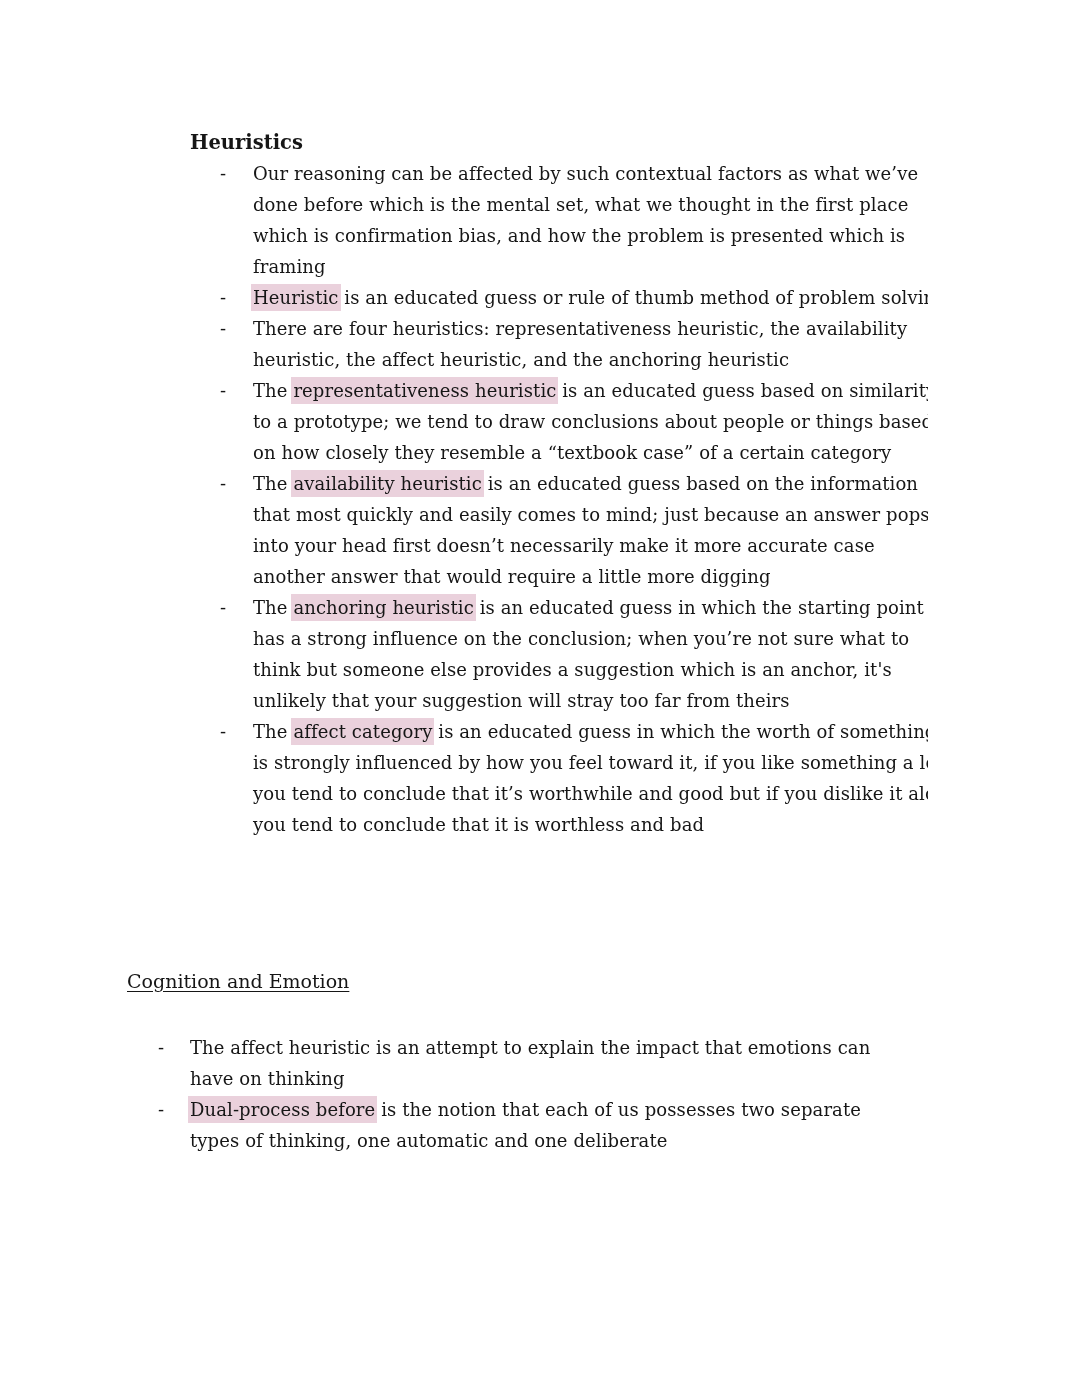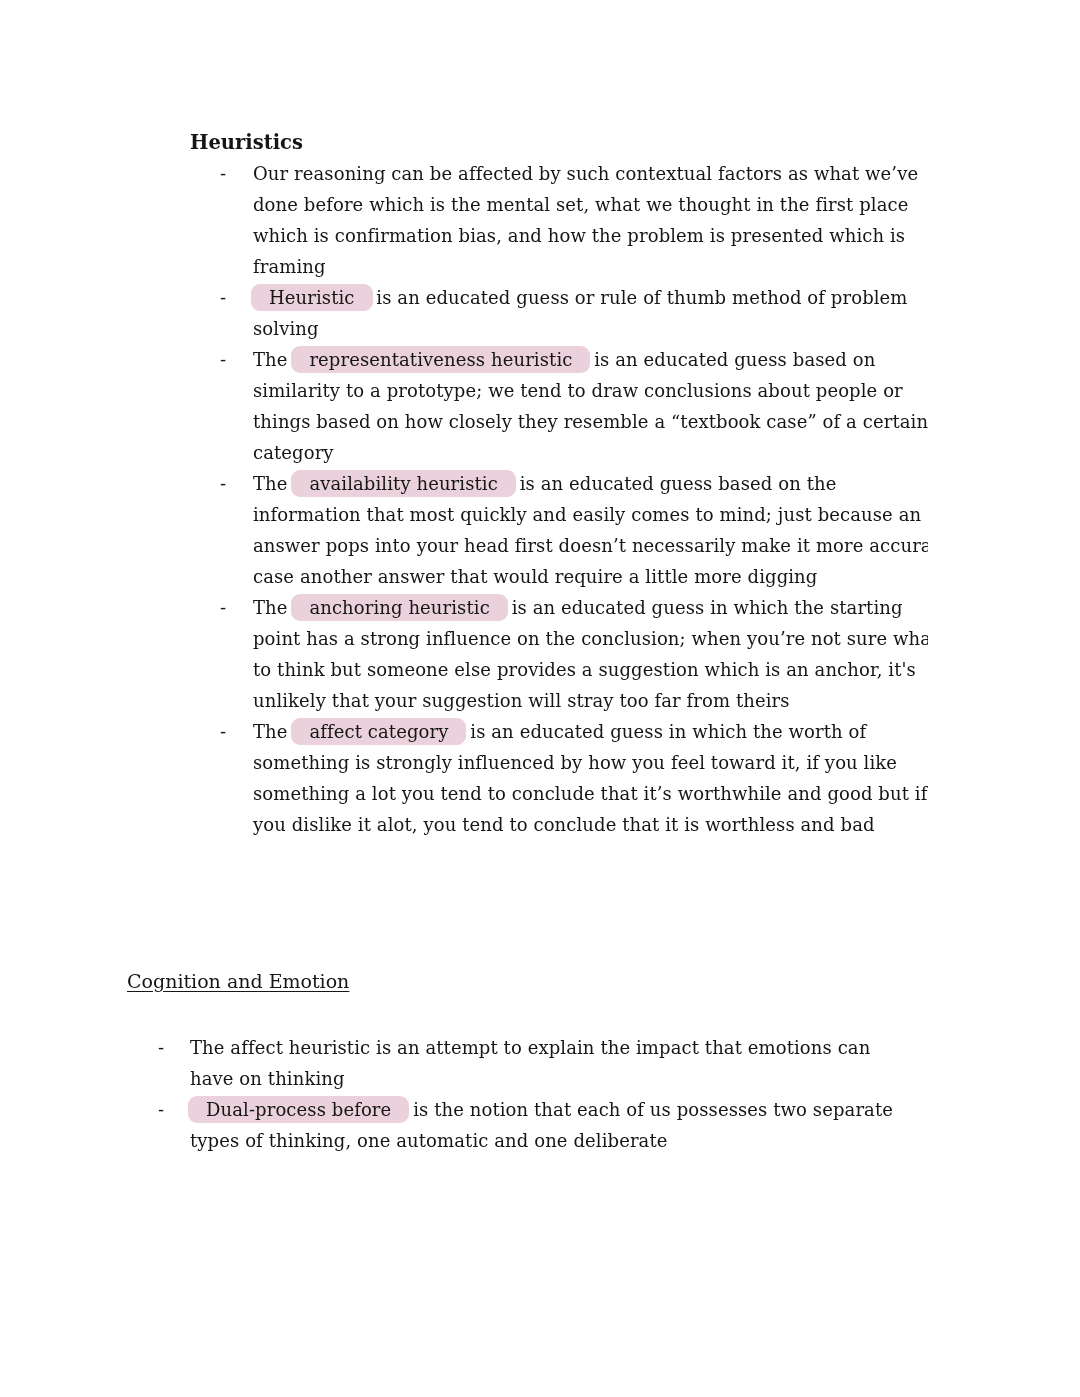--- a/index.html
+++ b/index.html
@@ -56,35 +56,35 @@
     width: 722px;
   }
   .sec-cognition ul.bullets li::before {
     content: "-";
     position: absolute;
     left: 31px;
     top: 0;
   }
   .hl {
     background-color: var(--hl, #ead1dc);
-    padding: 3px 18px;
+    padding: 3px 2px;
     margin: 0 -2px;
-    border-radius: 9px;
   }
 </style>
 </head>
 <body>
 
 <div class="page" style="color: rgb(22, 22, 22); background: rgb(255, 255, 255);">
 
   <section class="sec sec-heuristics">
     <h2>Heuristics</h2>
     <ul class="bullets">
       <li><span>Our reasoning can be affected by such contextual factors as what we’ve done before which is the mental set, what we thought in the first place which is confirmation bias, and how the problem is presented which is framing</span></li>
       <li><span class="hl">Heuristic</span><span> is an educated guess or rule of thumb method of problem solving</span></li>
+      <li><span>There are four heuristics: representativeness heuristic, the availability heuristic, the affect heuristic, and the anchoring heuristic</span></li>
       <li><span>The </span><span class="hl">representativeness heuristic</span><span> is an educated guess based on similarity to a prototype; we tend to draw conclusions about people or things based on how closely they resemble a “textbook case” of a certain category</span></li>
       <li><span>The </span><span class="hl">availability heuristic</span><span> is an educated guess based on the information that most quickly and easily comes to mind; just because an answer pops into your head first doesn’t necessarily make it more accurate case another answer that would require a little more digging</span></li>
       <li><span>The </span><span class="hl">anchoring heuristic</span><span> is an educated guess in which the starting point has a strong influence on the conclusion; when you’re not sure what to think but someone else provides a suggestion which is an anchor, it's unlikely that your suggestion will stray too far from theirs</span></li>
       <li><span>The </span><span class="hl">affect category</span><span> is an educated guess in which the worth of something is strongly influenced by how you feel toward it, if you like something a lot you tend to conclude that it’s worthwhile and good but if you dislike it alot, you tend to conclude that it is worthless and bad</span></li>
     </ul>
   </section>
 
   <section class="sec sec-cognition">
     <h2 class="h-underline">Cognition and Emotion</h2>
     <ul class="bullets">

